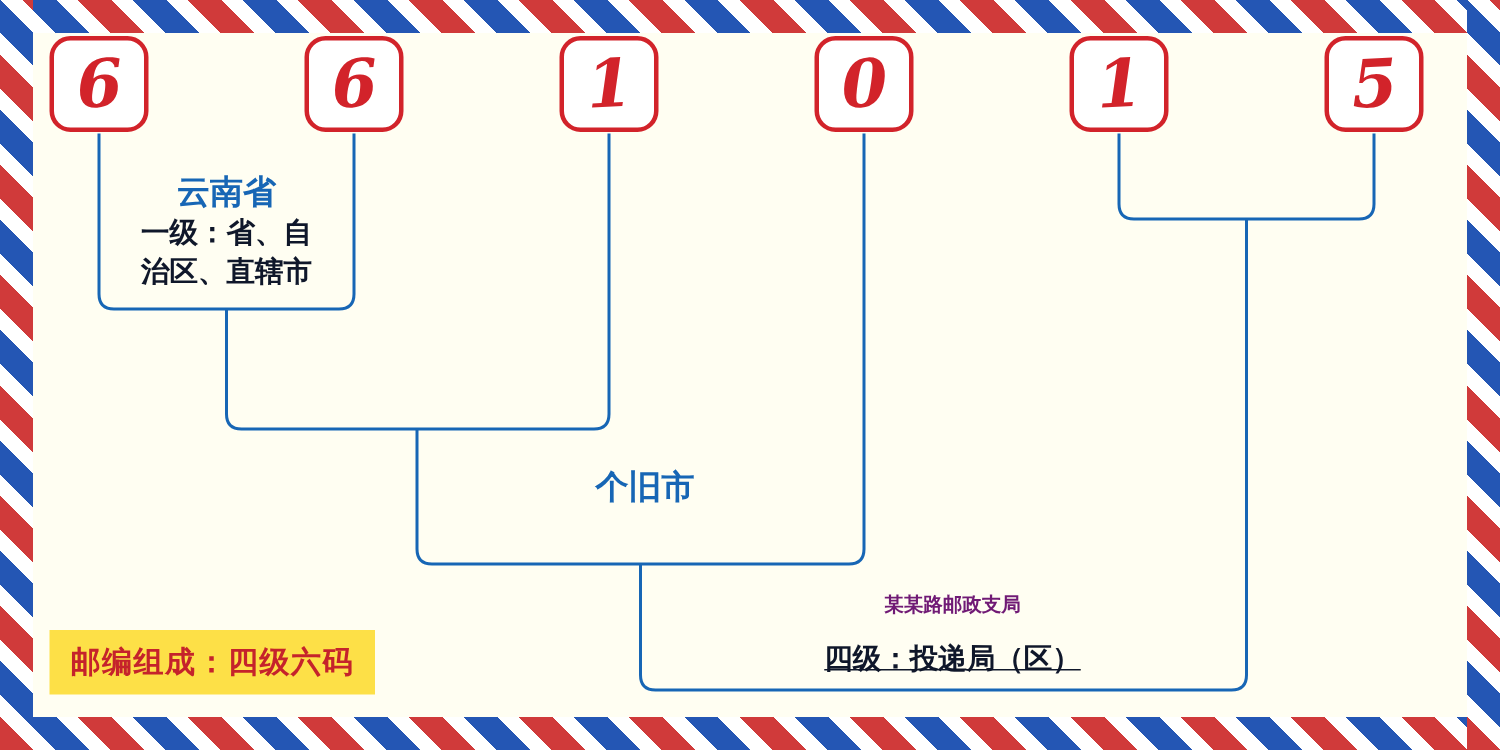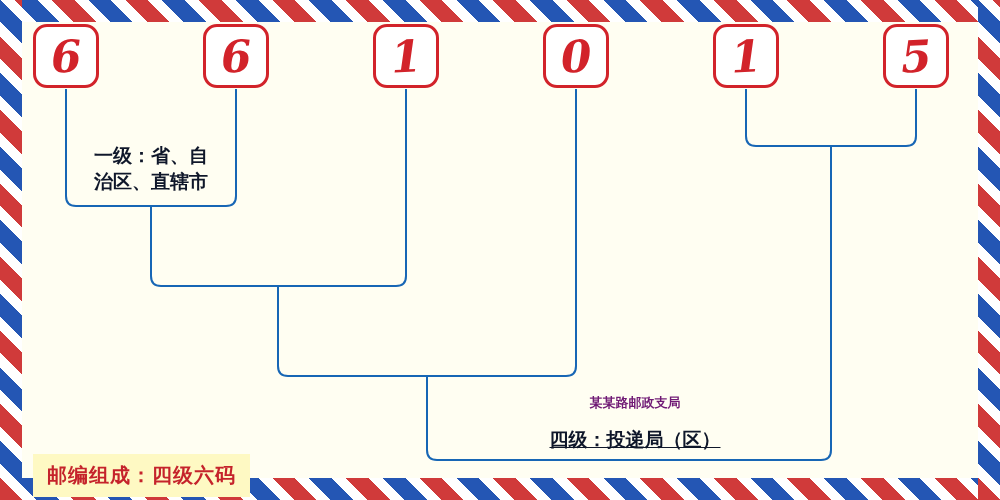--- a/index.html
+++ b/index.html
@@ -60,27 +60,26 @@
 
   .label { position: absolute; text-align: center; }
   .blue-title { color: #1766b5; font-weight: bold; font-size: 22px; }
   .blue-title.small { font-size: 20px; }
   .red-desc { color: #0f172a; font-weight: 600; font-size: 19px; line-height: 26px; }
   .dark-title { color: #701a75; font-weight: bold; font-size: 13px; }
 
   .footer-note {
     position: absolute;
     left: 33px; top: 420px;
-    background: #fef9c3;
+    background: #fde047;
     padding: 8px 14px;
     color: #c5232b;
     font-weight: bold;
     font-size: 20px;
     letter-spacing: 1px;
-    margin-top: 34px;
   }
 </style>
 </head>
 <body>
 
 <div class="stage">
 
   <div class="frame top"></div>
   <div class="frame bottom"></div>
   <div class="frame left"></div>
@@ -106,23 +105,25 @@
   <div class="digit-box" style="left:543px">
     <span class="digit">0</span>
   </div>
   <div class="digit-box" style="left:713px">
     <span class="digit">1</span>
   </div>
   <div class="digit-box" style="left:883px">
     <span class="digit">5</span>
   </div>
 
+  <div class="label blue-title" style="left:66px; top:113px; width:170px;">云南省</div>
   <div class="label red-desc" style="left:85px; top:142px; width:132px;">一级：省、自治区、直辖市</div>
 
 
+  <div class="label blue-title" style="left:345px; top:310px; width:170px;">个旧市</div>
 
 
   <div class="label dark-title" style="left:505px; top:394px; width:260px;">某某路邮政支局</div>
   <div class="label red-desc" style="left:505px; top:426px; width:260px;text-decoration:underline;">四级：投递局（区）</div>
 
   <div class="footer-note">邮编组成：四级六码</div>
 
 </div>
 
 </body></html>

